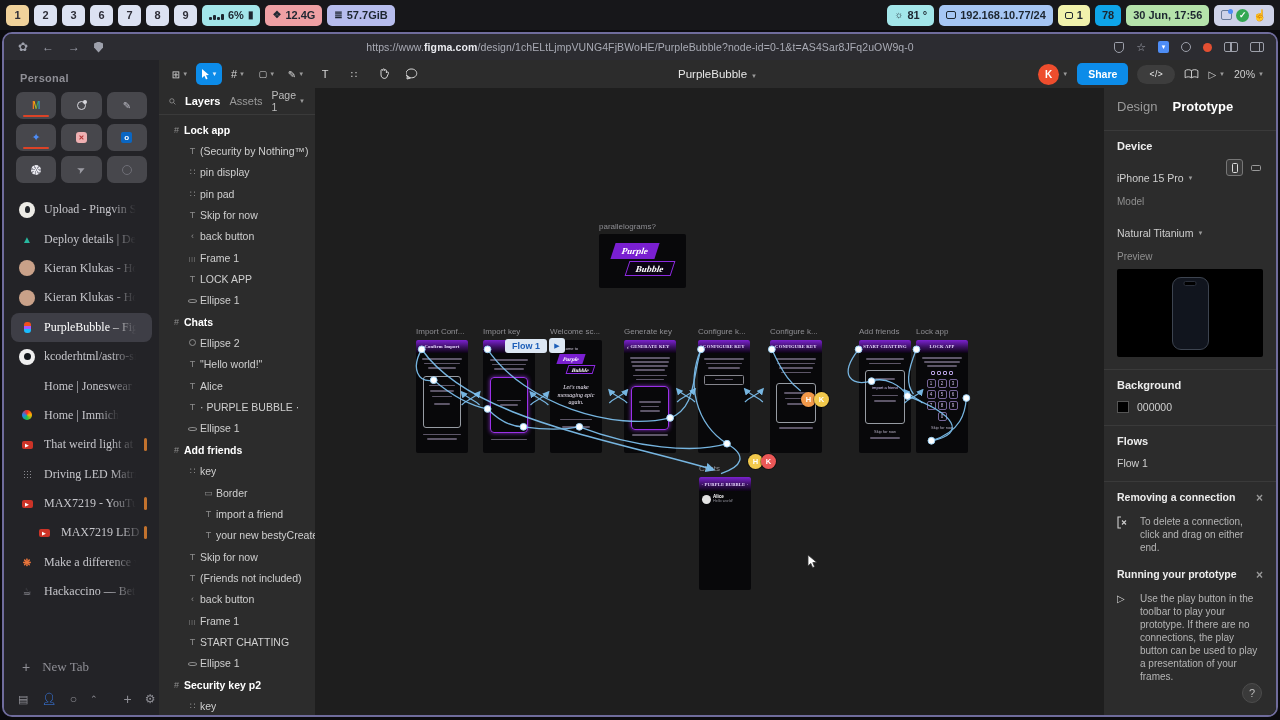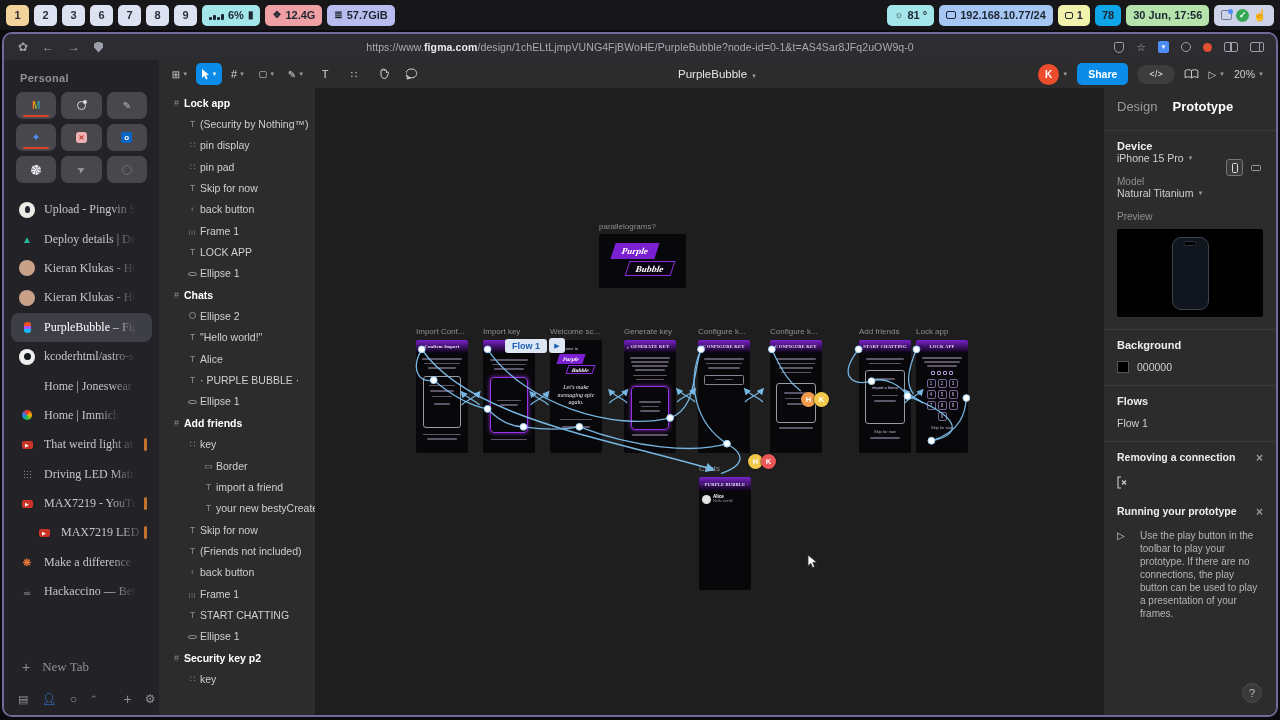--- a/index.html
+++ b/index.html
@@ -90,21 +90,21 @@
   .barsic{font-size:6px;letter-spacing:1px}
 
   
   #rpanel{position:absolute;top:28px;right:0;bottom:0;width:172px;background:#2c2c2c;z-index:4}
   .sec{border-bottom:1px solid #3a3a3a;padding:9px 13px 12px;position:relative}
   .rtabs{display:flex;gap:15px;padding:2px 0 4px}
   .rtab{font-size:13px;color:#9a9a9a}
   .rtab.on{color:#fff;font-weight:bold}
   .rh{font-size:11px;font-weight:bold;color:#ededed}
   .rsub{font-size:10px;color:#8f8f8f;margin-top:12px}
-  .rval{font-size:10.5px;color:#cfcfcf;margin-top:0;display:flex;align-items:center;gap:4px}
+  .rval{font-size:10.5px;color:#cfcfcf;margin-top:20px;display:flex;align-items:center;gap:4px}
   .orients{position:absolute;right:12px;top:28px;display:flex;gap:4px}
   .orient{width:17px;height:17px;border-radius:3px;display:flex;align-items:center;justify-content:center}
   .orient.on{border:1px solid #777;background:#3a3a3a}
   .o-p{width:6px;height:10px;border:1.2px solid #ddd;border-radius:1.5px}
   .o-l{width:10px;height:6px;border:1.2px solid #999;border-radius:1.5px}
   .preview-box{margin-top:7px;width:146px;height:88px;background:#000;border-radius:2px;display:flex;align-items:center;justify-content:center}
   .phone{width:37px;height:73px;border:1.5px solid #3d4450;border-radius:9px;background:#11151e;position:relative}
   .phone::after{content:"";position:absolute;top:3px;left:50%;transform:translateX(-50%);width:11px;height:3px;border-radius:2px;background:#000;border:1px solid #2a2f3a}
   .swatchrow{display:flex;align-items:center;gap:8px;margin-top:10px}
   .swatch{width:12px;height:12px;background:#000;border:1px solid #555}
@@ -422,20 +422,32 @@
             </svg>
           <span class="playtool">▷<span class="chev">▼</span></span>
           <span class="zoomlbl">
               <span>20%</span>
               <span class="chev">▼</span>
             </span>
         </div>
       </div>
 
       <div id="layers">
+        <div class="lp-head">
+          <svg width="11" height="11" viewBox="0 0 11 11">
+              <circle cx="4.5" cy="4.5" r="3.4" fill="none" stroke="#9a9a9a" stroke-width="1.2"></circle>
+              <line x1="7.2" y1="7.2" x2="10" y2="10" stroke="#9a9a9a" stroke-width="1.2"></line>
+            </svg>
+          <span class="lp-tab on">Layers</span>
+          <span class="lp-tab">Assets</span>
+          <span class="lp-page">
+              <span>Page 1</span>
+              <span class="chev">▼</span>
+            </span>
+        </div>
         <div id="layer-rows" style="padding-top:4px">
             <div class="lrow b" style="padding-left:10px">
               <span class="lic">#</span>
               <span class="llb">Lock app</span>
             </div>
             <div class="lrow" style="padding-left:26px">
               <span class="lic">T</span>
               <span class="llb">(Security by Nothing™)</span>
             </div>
             <div class="lrow" style="padding-left:26px">
@@ -841,20 +853,21 @@
             <span>Removing a connection</span>
             <span class="tip-x">×</span>
           </div>
           <div class="tip-body">
             <span class="tip-ic">
               <svg width="13" height="13" viewBox="0 0 13 13">
                   <path d="M4,1 L1,1 L1,12 L4,12" fill="none" stroke="#cfcfcf" stroke-width="1.1"></path>
                   <path d="M5,4.5 L9,8.5 M9,4.5 L5,8.5" stroke="#cfcfcf" stroke-width="1.1"></path>
                 </svg>
             </span>
+            <span class="tip-txt">To delete a connection, click and drag on either end.</span>
           </div>
           <div class="tip-title">
             <span>Running your prototype</span>
             <span class="tip-x">×</span>
           </div>
           <div class="tip-body">
             <span class="tip-ic">▷</span>
             <span class="tip-txt">Use the play button in the toolbar to play your prototype. If there are no connections, the play button can be used to play a presentation of your frames.</span>
           </div>
         </div>

